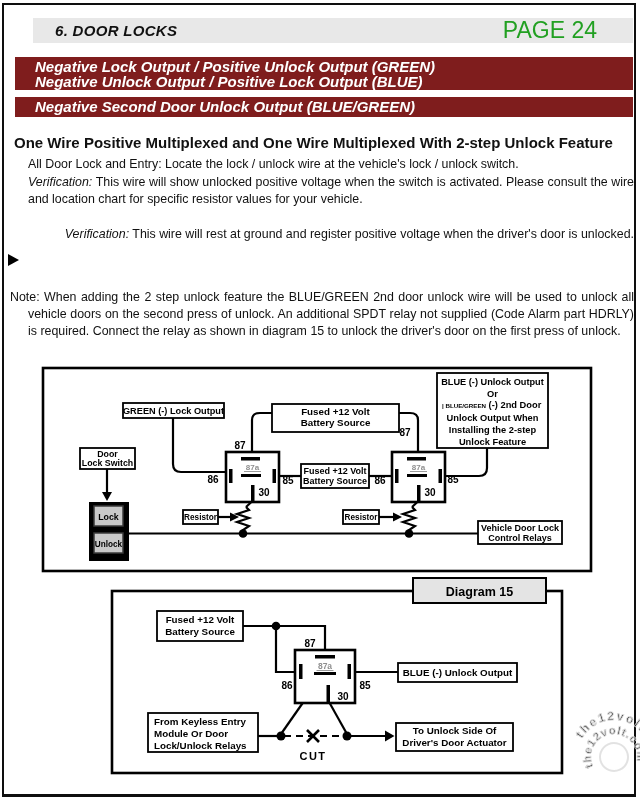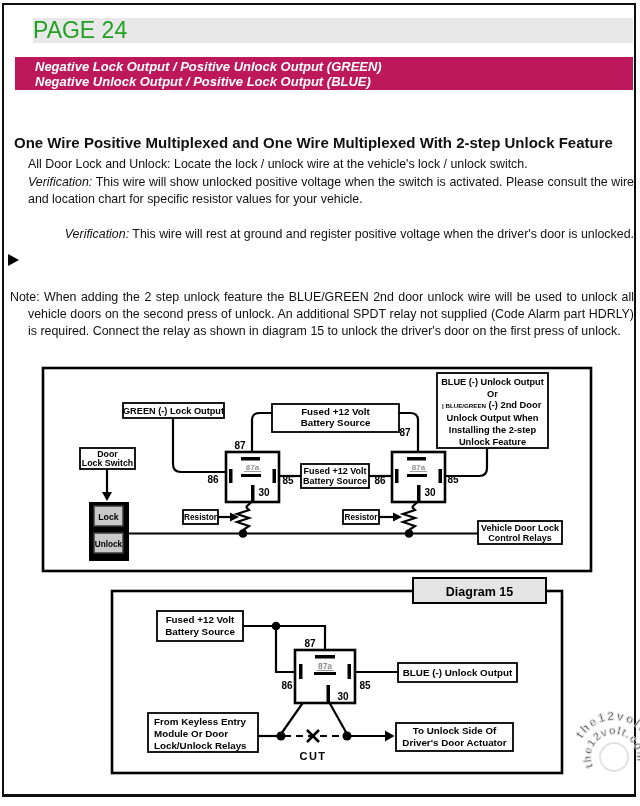--- a/index.html
+++ b/index.html
@@ -5,22 +5,22 @@
   html,body{margin:0;padding:0;background:#fff;}
   .page{position:relative;width:640px;height:806px;background:#fff;overflow:hidden;
         font-family:"Liberation Sans",sans-serif;color:#111;}
   .abs{position:absolute;}
   .page-border{left:2px;top:3px;width:634px;height:794px;border:2.5px solid #0e0e0e;
         border-bottom-width:3.5px;box-sizing:border-box;}
   .header-bar{left:33px;top:18px;width:600px;height:25px;background:#e8e8e8;
         display:flex;align-items:center;justify-content:space-between;}
   .section-title{font-size:15px;font-weight:bold;font-style:italic;padding-left:22px;letter-spacing:.3px;}
   .page-num{font-size:23px;font-weight:500;padding-right:36px;line-height:25px;}
-  .black-bar{left:15px;width:618px;background:#be185d;color:#fff;
-        font-size:13px;font-weight:bold;font-style:italic;padding-left:20px;box-sizing:border-box;}
+  .black-bar{left:15px;width:618px;background:#7f1d1d;color:#fff;
+        font-size:15px;font-weight:bold;font-style:italic;padding-left:20px;box-sizing:border-box;}
   .bar1{top:57px;height:33px;padding-top:2px;line-height:15px;}
   .bar2{top:97px;height:20px;line-height:20px;}
   .bodytext{left:28px;width:606px;font-size:12.4px;line-height:17px;}
   .just{text-align:justify;}
   .heading{left:14px;top:134px;width:620px;font-size:15px;font-weight:bold;}
   .ital{font-style:italic;}
   .bullet-tri{left:8px;top:254px;width:0;height:0;border-left:11px solid #000;
         border-top:6.5px solid transparent;border-bottom:6.5px solid transparent;}
   .note{left:10px;width:624px;padding-left:18px;text-indent:-18px;box-sizing:border-box;}
   svg{position:absolute;left:0;top:0;}
@@ -35,31 +35,35 @@
   .wm{opacity:.8;}
 </style>
 </head>
 <body>
 
 <div class="page">
 
   <div class="abs page-border"></div>
 
   <div class="abs header-bar">
+    <span class="section-title">6.  DOOR LOCKS</span>
     <span class="page-num" style="color:#22a022;">PAGE 24</span>
   </div>
 
   <div class="abs black-bar bar1">
     <div>Negative Lock Output / Positive Unlock Output  (GREEN)</div>
     <div>Negative Unlock Output / Positive Lock Output (BLUE)</div>
   </div>
+  <div class="abs black-bar bar2">
+    <div>Negative Second Door Unlock Output (BLUE/GREEN)</div>
+  </div>
 
   <div class="abs heading">One Wire Positive Multiplexed and One Wire Multiplexed With 2-step Unlock Feature</div>
 
-  <div class="abs bodytext" style="top:156px;">All Door Lock and Unlock: Locate the lock / unlock wire at the vehicle's lock / unlock switch.</div>
+  <div class="abs bodytext" style="top:156px;">All Door Lock and Entry: Locate the lock / unlock wire at the vehicle's lock / unlock switch.</div>
 
   <div class="abs bodytext just" style="top:174px;">
     <span class="ital">Verification:</span><span> This wire will show unlocked positive voltage when the switch is activated.  Please consult the wire and location chart for specific resistor values for your vehicle.</span>
   </div>
 
 
   <div class="abs bodytext" style="top:226px;text-align:right;">
     <span class="ital">Verification:</span><span> This wire will rest at ground and register positive voltage when the driver's door is unlocked.</span>
   </div>
 

